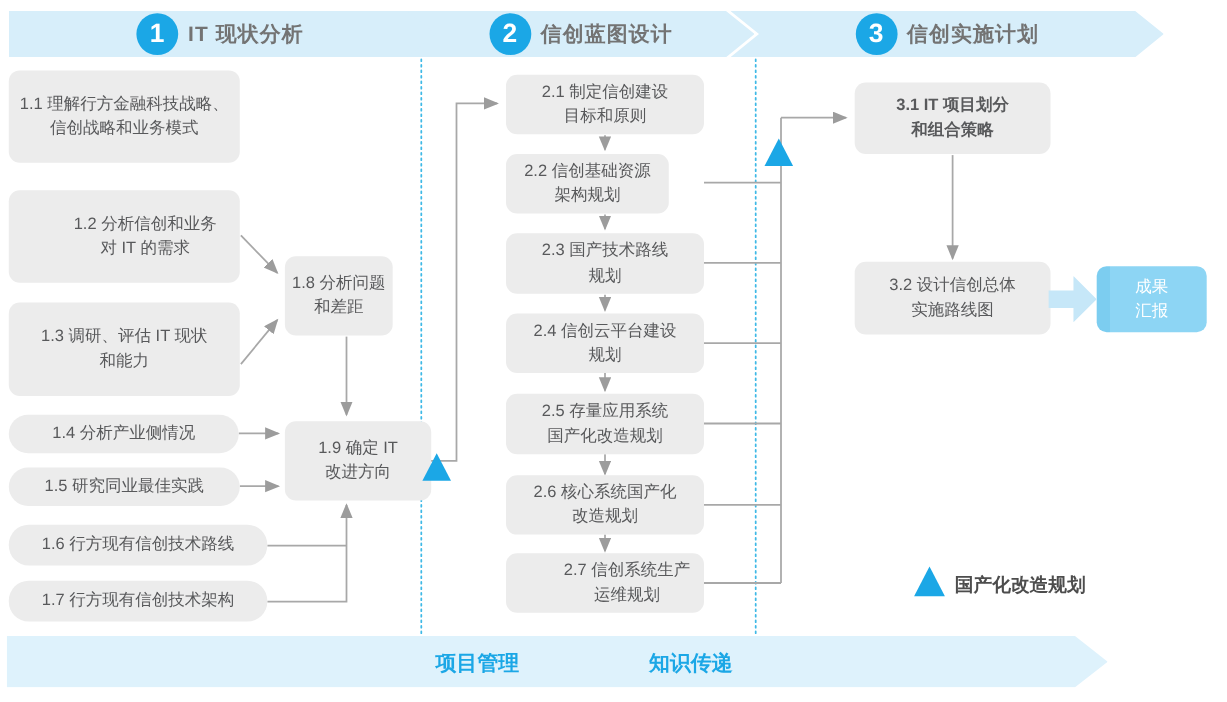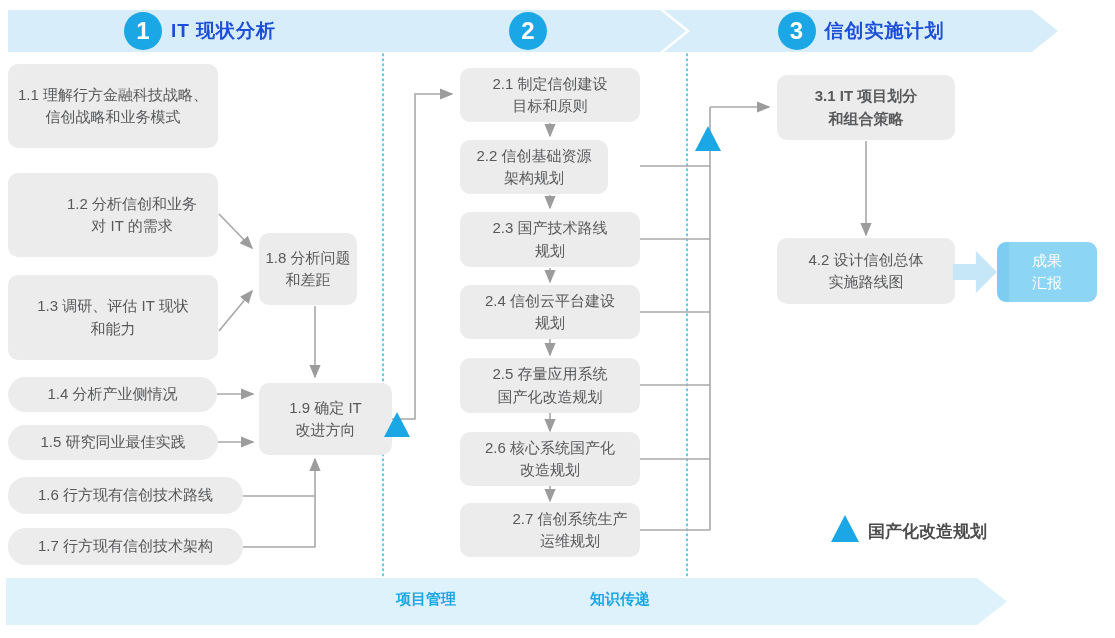--- a/index.html
+++ b/index.html
@@ -12,21 +12,21 @@
     position:absolute;top:10px;height:42px;background:#d7eefa;
     display:flex;align-items:center;justify-content:center;
   }
   .banner.first{clip-path:polygon(0 0,calc(100% - 26px) 0,100% 50%,calc(100% - 26px) 100%,0 100%);}
   .banner.notched{clip-path:polygon(0 0,calc(100% - 26px) 0,100% 50%,calc(100% - 26px) 100%,0 100%,26px 50%);}
   .phase-badge{
     width:38px;height:38px;border-radius:50%;background:#1ba7e6;color:#fff;
     font-weight:bold;font-size:24px;display:flex;align-items:center;justify-content:center;
     flex:0 0 auto;
   }
-  .phase-title{color:#1d4ed8;font-size:19px;font-weight:bold;margin-left:9px;letter-spacing:1px;white-space:nowrap;}
+  .phase-title{color:#737373;font-size:19px;font-weight:bold;margin-left:9px;letter-spacing:1px;white-space:nowrap;}
   
   .task-box{
     position:absolute;background:#ececec;border-radius:10px;color:#58595b;
     font-size:15px;line-height:1.5;display:flex;align-items:center;justify-content:center;
     text-align:center;white-space:pre-line;padding:2px 6px;box-sizing:border-box;
   }
   .pill{border-radius:18px;}
   
   .tri{position:absolute;width:0;height:0;border-left:13px solid transparent;border-right:13px solid transparent;border-bottom:25px solid #1ba7e6;}
   .tri.legend-tri{border-left-width:14px;border-right-width:14px;border-bottom-width:27px;}
@@ -40,21 +40,21 @@
     position:absolute;left:997px;top:242px;width:100px;height:60px;border-radius:9px;
     background:linear-gradient(90deg,#7ccdf0 0 12px,#8dd5f4 12px);
     color:#fff;font-size:15px;font-weight:normal;line-height:1.5;
     display:flex;align-items:center;justify-content:center;text-align:center;white-space:pre-line;
   }
   
   .footer-banner{
     position:absolute;left:6px;top:578px;width:1001px;height:47px;background:#def2fc;
     clip-path:polygon(0 0,calc(100% - 30px) 0,100% 50%,calc(100% - 30px) 100%,0 100%);
   }
-  .footer-label{position:absolute;top:590px;color:#1ba7e6;font-size:15px;font-weight:bold;white-space:nowrap;}
+  .footer-label{position:absolute;top:590px;color:#1ba7e6;font-size:19px;font-weight:bold;white-space:nowrap;}
   
   .lines{position:absolute;left:0;top:0;width:1115px;height:638px;pointer-events:none;}
 </style>
 </head>
 <body>
 
 <div class="stage">
 
   <svg class="lines" viewBox="0 0 1115 638">
     <defs>
@@ -96,20 +96,21 @@
       <path d="M866,141 L866,235" marker-end="url(#ah)"></path>
     </g>
   </svg>
 
   <div class="banner first" style="left:8px;width:384px;padding-right:20px;">
     <div class="phase-badge">1</div>
     <div class="phase-title">IT 现状分析</div>
   </div>
   <div class="banner notched" style="left:370px;width:316px;">
     <div class="phase-badge">2</div>
+    <div class="phase-title">信创蓝图设计</div>
   </div>
   <div class="banner notched" style="left:664px;width:394px;">
     <div class="phase-badge">3</div>
     <div class="phase-title">信创实施计划</div>
   </div>
 
   <div class="task-box" style="left:8px;top:64px;width:210px;height:84px;">1.1 理解行方金融科技战略、
 信创战略和业务模式</div>
   <div class="task-box" style="left:8px;top:173px;width:210px;height:84px;padding-left:44px;">1.2 分析信创和业务
 对 IT 的需求</div>
@@ -134,21 +135,21 @@
 规划</div>
   <div class="task-box" style="left:460px;top:358px;width:180px;height:55px;">2.5 存量应用系统
 国产化改造规划</div>
   <div class="task-box" style="left:460px;top:432px;width:180px;height:54px;">2.6 核心系统国产化
 改造规划</div>
   <div class="task-box" style="left:460px;top:503px;width:180px;height:54px;padding-left:46px;">2.7 信创系统生产
 运维规划</div>
 
   <div class="task-box" style="left:777px;top:75px;width:178px;height:65px;font-weight:bold;">3.1 IT 项目划分
 和组合策略</div>
-  <div class="task-box" style="left:777px;top:238px;width:178px;height:66px;">4.2 设计信创总体
+  <div class="task-box" style="left:777px;top:238px;width:178px;height:66px;">3.2 设计信创总体
 实施路线图</div>
 
   <div class="outcome-arrow"></div>
   <div class="outcome-box">成果
 汇报</div>
 
   <div class="tri" style="left:384px;top:412px;"></div>
   <div class="tri" style="left:695px;top:126px;"></div>
 
   <div class="tri legend-tri" style="left:831px;top:515px;"></div>

